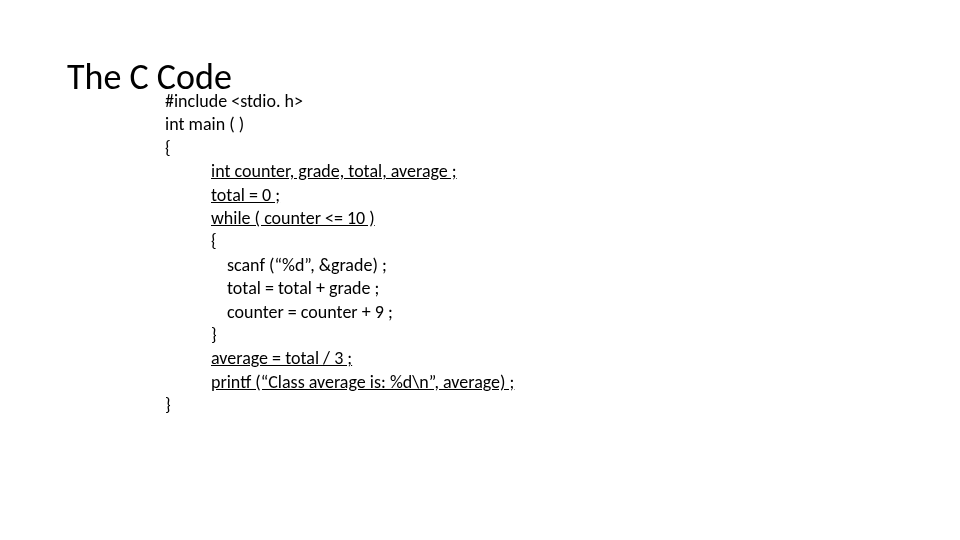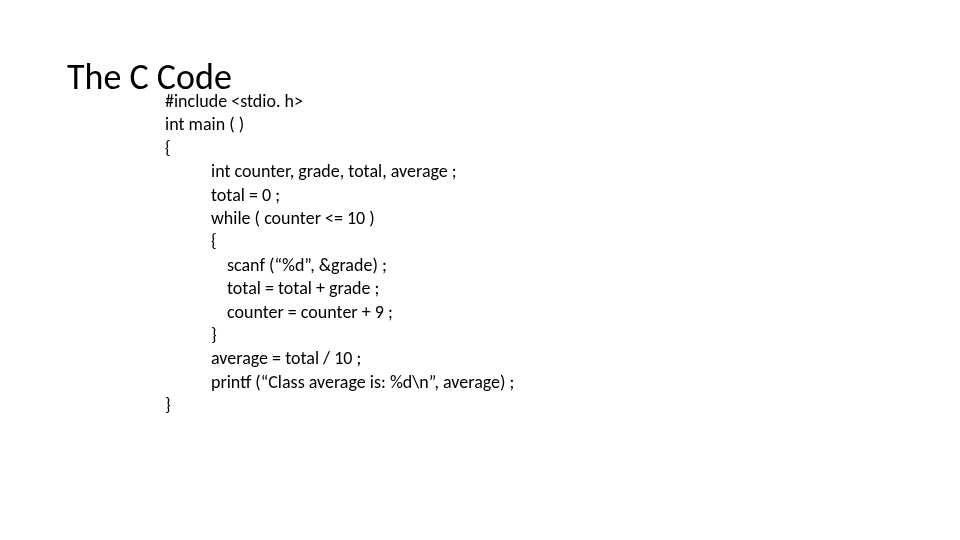--- a/index.html
+++ b/index.html
@@ -31,21 +31,21 @@
     left: 165px;
     top: 90px;
     font-size: 18px;
     font-family: Calibri, "Segoe UI", Arial, sans-serif;
     line-height: 1.3;
     white-space: nowrap;
   }
   .code-line {
     display: block;
   }
-  .indent-1 { padding-left: 46px; }
+  .indent-1 { padding-left: 46px; text-decoration: underline; }
   .indent-2 { padding-left: 62px; }
   .return { padding-left: 30px; }
 </style>
 </head>
 <body>
 
 <div class="slide">
 
   <div class="title">The C Code</div>
 
@@ -54,18 +54,18 @@
     <span class="code-line">int main ( )</span>
     <span class="code-line">{</span>
     <span class="code-line indent-1">int  counter, grade, total, average ;</span>
     <span class="code-line indent-1">total = 0 ;</span>
     <span class="code-line indent-1">while ( counter &lt;= 10 )</span>
     <span class="code-line indent-1">{</span>
     <span class="code-line indent-2">scanf (“%d”, &amp;grade) ;</span>
     <span class="code-line indent-2">total = total + grade ;</span>
     <span class="code-line indent-2">counter = counter + 9 ;</span>
     <span class="code-line indent-1">}</span>
-    <span class="code-line indent-1">average = total / 10 ;</span>
+    <span class="code-line indent-1">average = total / 3 ;</span>
     <span class="code-line indent-1">printf (“Class average is: %d\n”, average) ;</span>
     <span class="code-line">}</span>
   </div>
 
 </div>
 
 </body></html>

